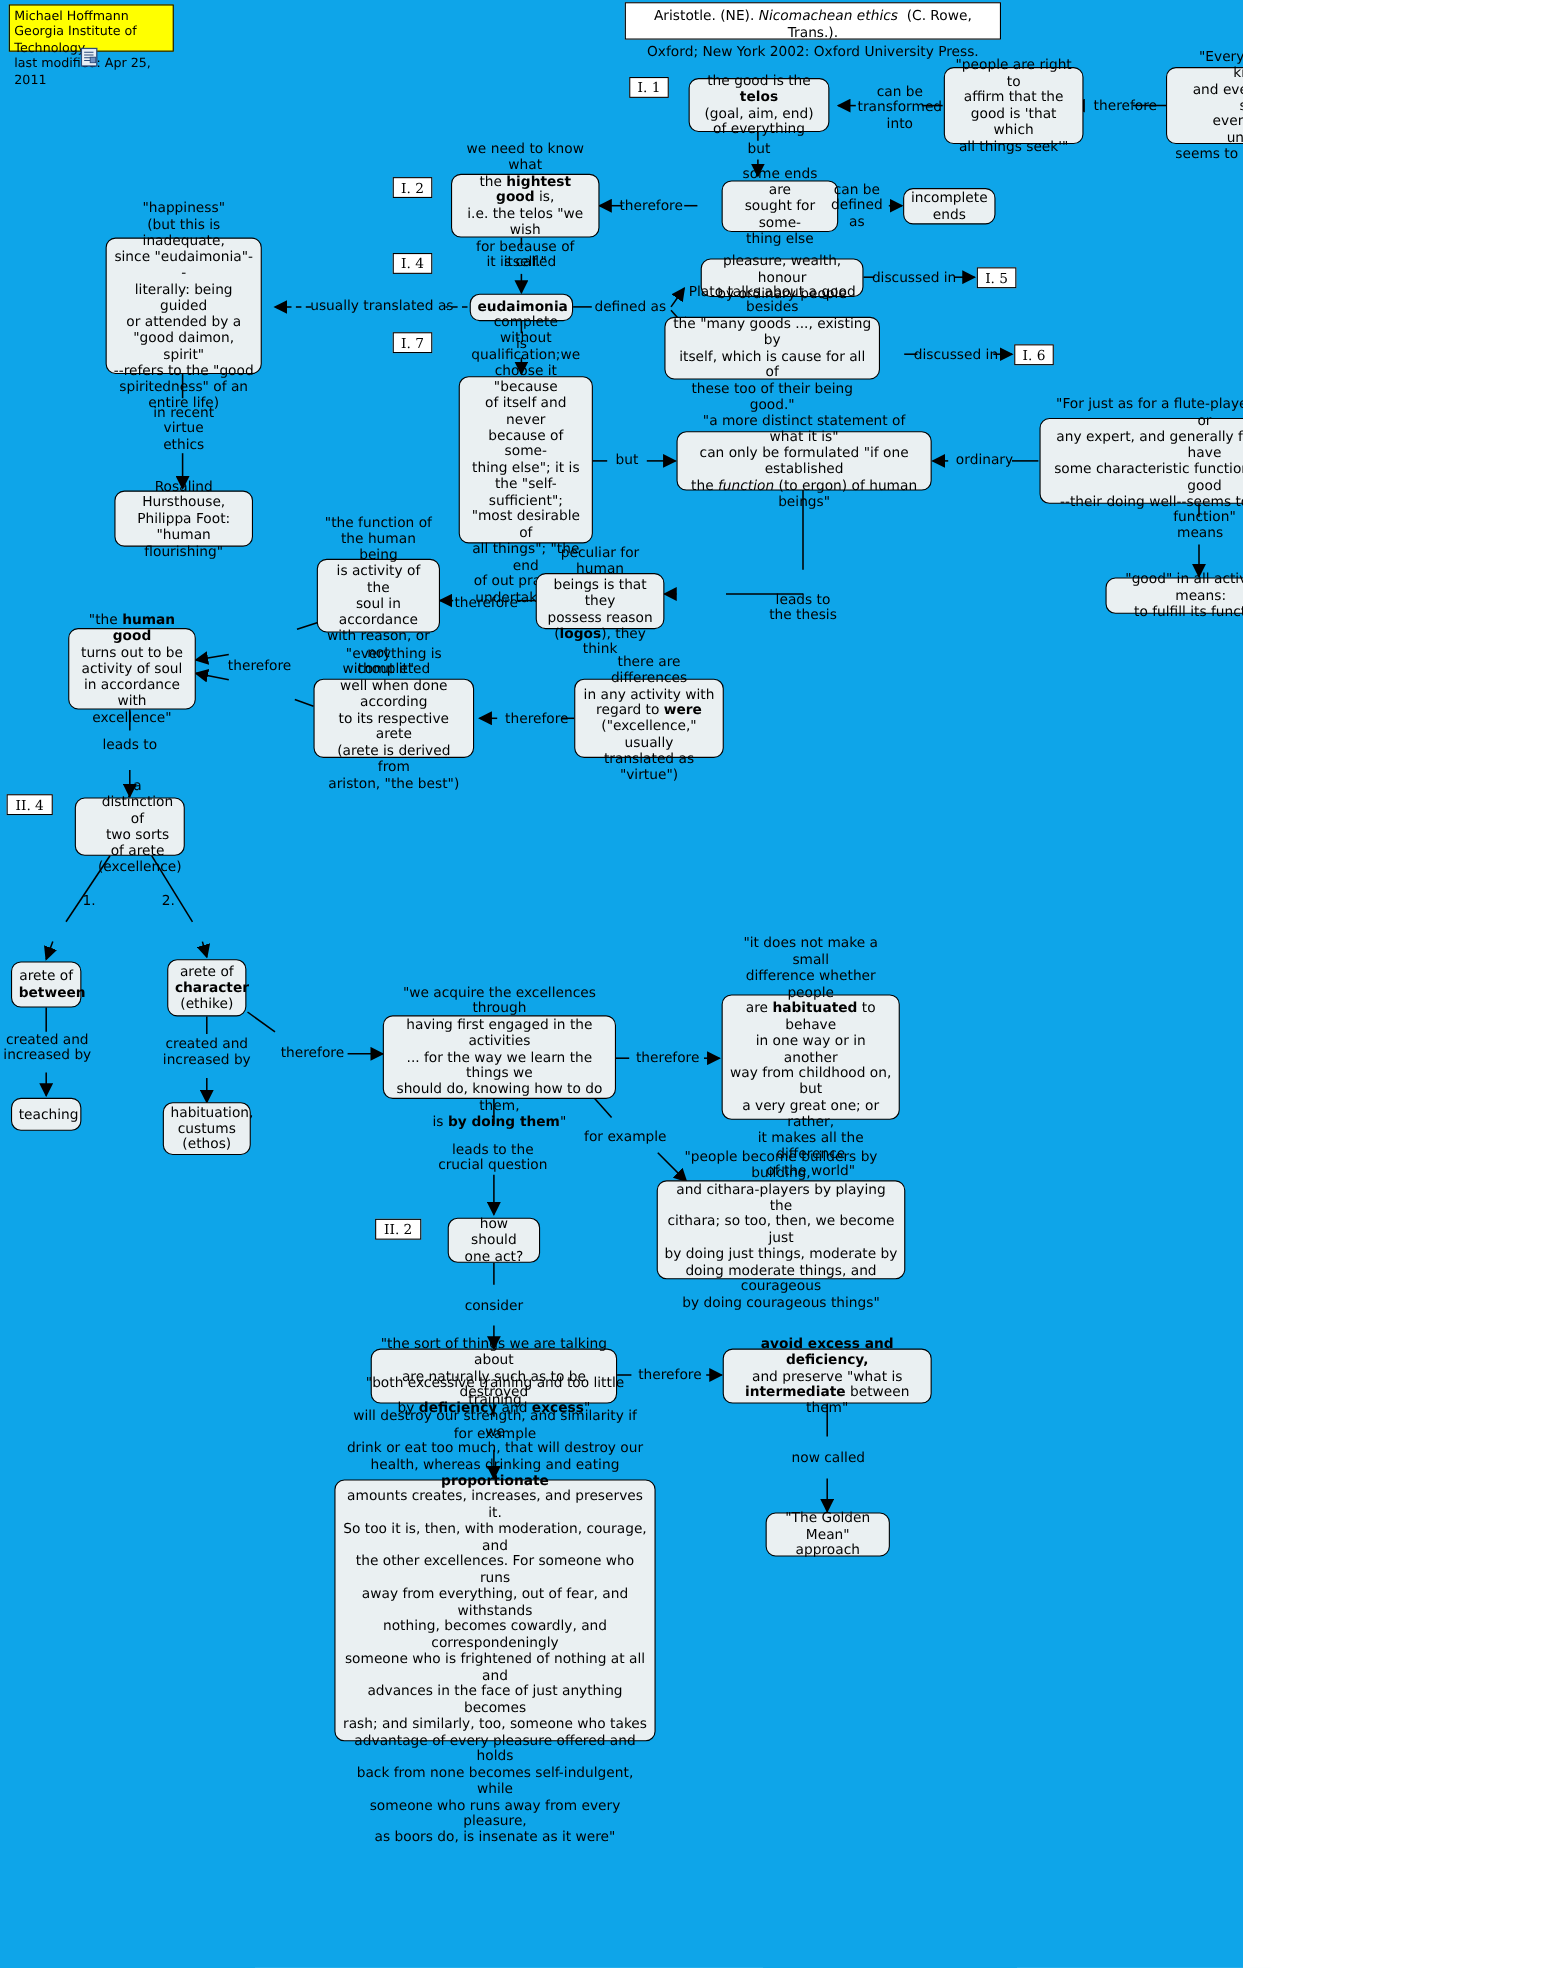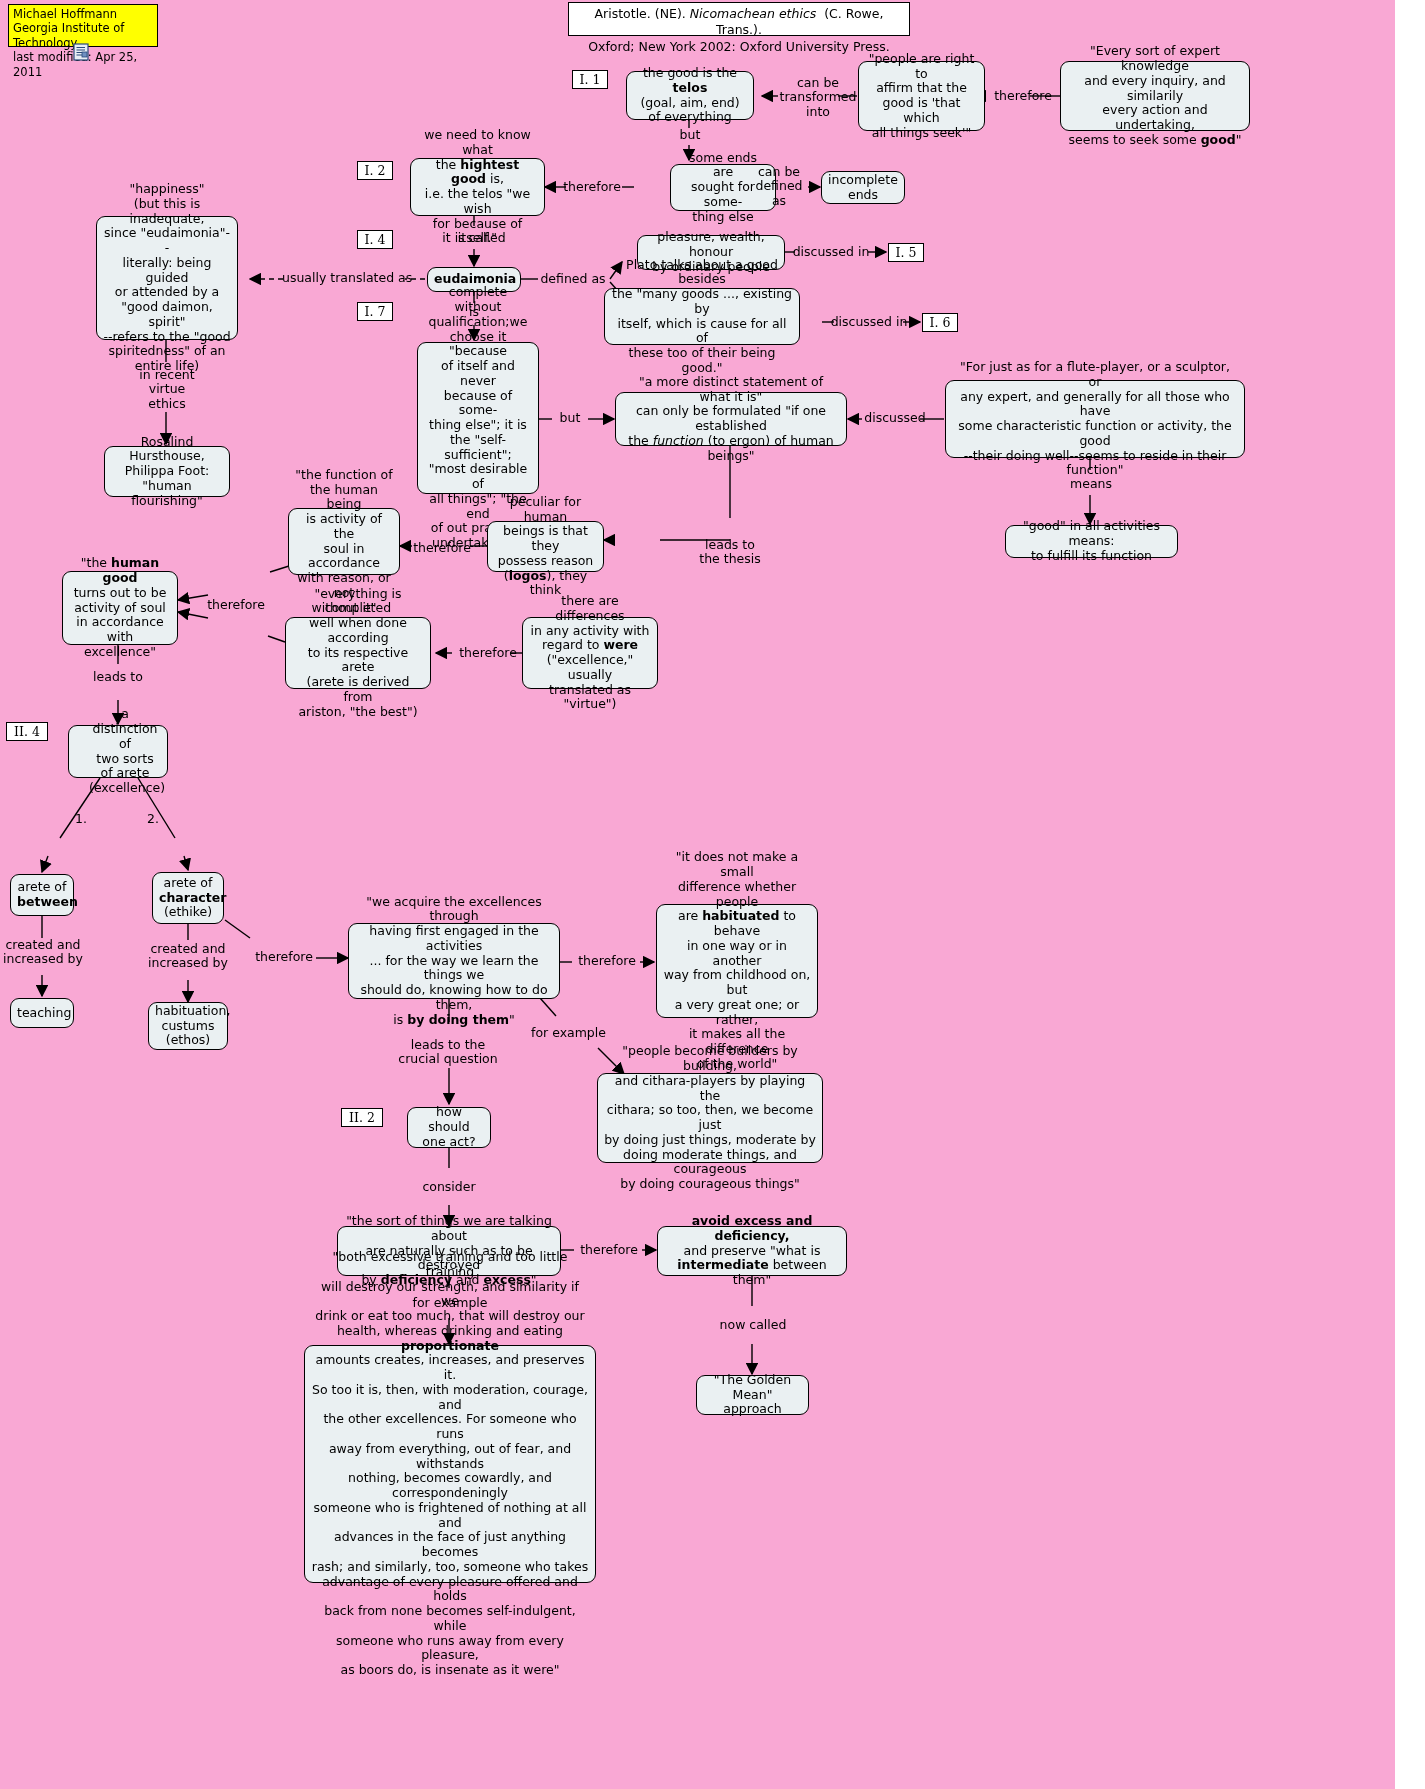--- a/index.html
+++ b/index.html
@@ -1,17 +1,17 @@
 <!DOCTYPE html>
 <html><head>
 <meta charset="utf-8">
 <style>
   html,body{margin:0;padding:0;background:#fff;}
   body{font-family:"DejaVu Sans","Liberation Sans",sans-serif;}
-  #canvas{position:relative;width:1395px;height:1789px;overflow:hidden;background:#f9a8d4;}
+  #canvas{position:relative;width:1130px;height:1789px;overflow:hidden;background:#0ea5e9;}
   .node{position:absolute;box-sizing:border-box;background:#eaf0f2;border:1px solid #000;
         border-radius:9px;text-align:center;color:#000;font-size:12.5px;line-height:1.18;
         padding:4px 6px;display:flex;align-items:center;justify-content:center;}
   .node span{display:block;width:100%;}
   .sect{position:absolute;box-sizing:border-box;background:#fff;border:1px solid #000;
         border-radius:0;font-size:12.5px;text-align:center;padding:1px 5px;
         font-family:"DejaVu Serif","Liberation Serif",serif;}
   .cite{position:absolute;box-sizing:border-box;background:#fff;border:1px solid #000;
         text-align:center;font-size:12.5px;line-height:1.3;padding:3px 8px;}
   .author{position:absolute;box-sizing:border-box;background:#ffff00;border:1px solid #000;
@@ -174,21 +174,21 @@
   </div>
 
   <div class="node" style="left:858px;top:61px;width:127px;height:70px;">
     <span>"people are right to<br>affirm that the<br>good is 'that which<br>all things seek'"</span>
   </div>
 
   <div class="node" style="left:1060px;top:61px;width:190px;height:70px;">
     <span>"Every sort of expert knowledge<br>and every inquiry, and similarily<br>every action and undertaking,<br>seems to seek some <b>good</b>"</span>
   </div>
 
-  <div class="node" style="left:670px;top:164px;width:106px;height:47px;">
+  <div class="node" style="left:656px;top:164px;width:106px;height:47px;">
     <span>some ends are<br>sought for some-<br>thing else</span>
   </div>
 
   <div class="node" style="left:821px;top:171px;width:84px;height:33px;">
     <span>incomplete<br>ends</span>
   </div>
 
   <div class="node" style="left:410px;top:158px;width:135px;height:58px;">
     <span>we need to know what<br>the <b>hightest good</b> is,<br>i.e. the telos "we wish<br>for because of itself."</span>
   </div>
@@ -307,21 +307,21 @@
   <div class="lbl" style="left:556px;top:180px;width:72px;">therefore</div>
   <div class="lbl" style="left:748px;top:165px;width:62px;">can be<br>defined<br>as</div>
   <div class="lbl" style="left:432px;top:231px;width:84px;">it is called</div>
   <div class="lbl" style="left:282px;top:271px;width:128px;">usually translated as</div>
   <div class="lbl" style="left:531px;top:272px;width:84px;">defined as</div>
   <div class="lbl" style="left:790px;top:245px;width:82px;">discussed in</div>
   <div class="lbl" style="left:828px;top:315px;width:82px;">discussed in</div>
   <div class="lbl" style="left:460px;top:305px;width:28px;">is</div>
   <div class="lbl" style="left:132px;top:368px;width:70px;">in recent<br>virtue<br>ethics</div>
   <div class="lbl" style="left:553px;top:411px;width:34px;">but</div>
-  <div class="lbl" style="left:864px;top:411px;width:62px;">discussed</div>
+  <div class="lbl" style="left:864px;top:411px;width:62px;">ordinary</div>
   <div class="lbl" style="left:1062px;top:477px;width:58px;">means</div>
   <div class="lbl" style="left:694px;top:538px;width:72px;">leads to<br>the thesis</div>
   <div class="lbl" style="left:404px;top:541px;width:76px;">therefore</div>
   <div class="lbl" style="left:198px;top:598px;width:76px;">therefore</div>
   <div class="lbl" style="left:450px;top:646px;width:76px;">therefore</div>
   <div class="lbl" style="left:84px;top:670px;width:68px;">leads to</div>
   <div class="lbl" style="left:72px;top:812px;width:18px;">1.</div>
   <div class="lbl" style="left:144px;top:812px;width:18px;">2.</div>
   <div class="lbl" style="left:2px;top:938px;width:82px;">created and<br>increased by</div>
   <div class="lbl" style="left:146px;top:942px;width:84px;">created and<br>increased by</div>

